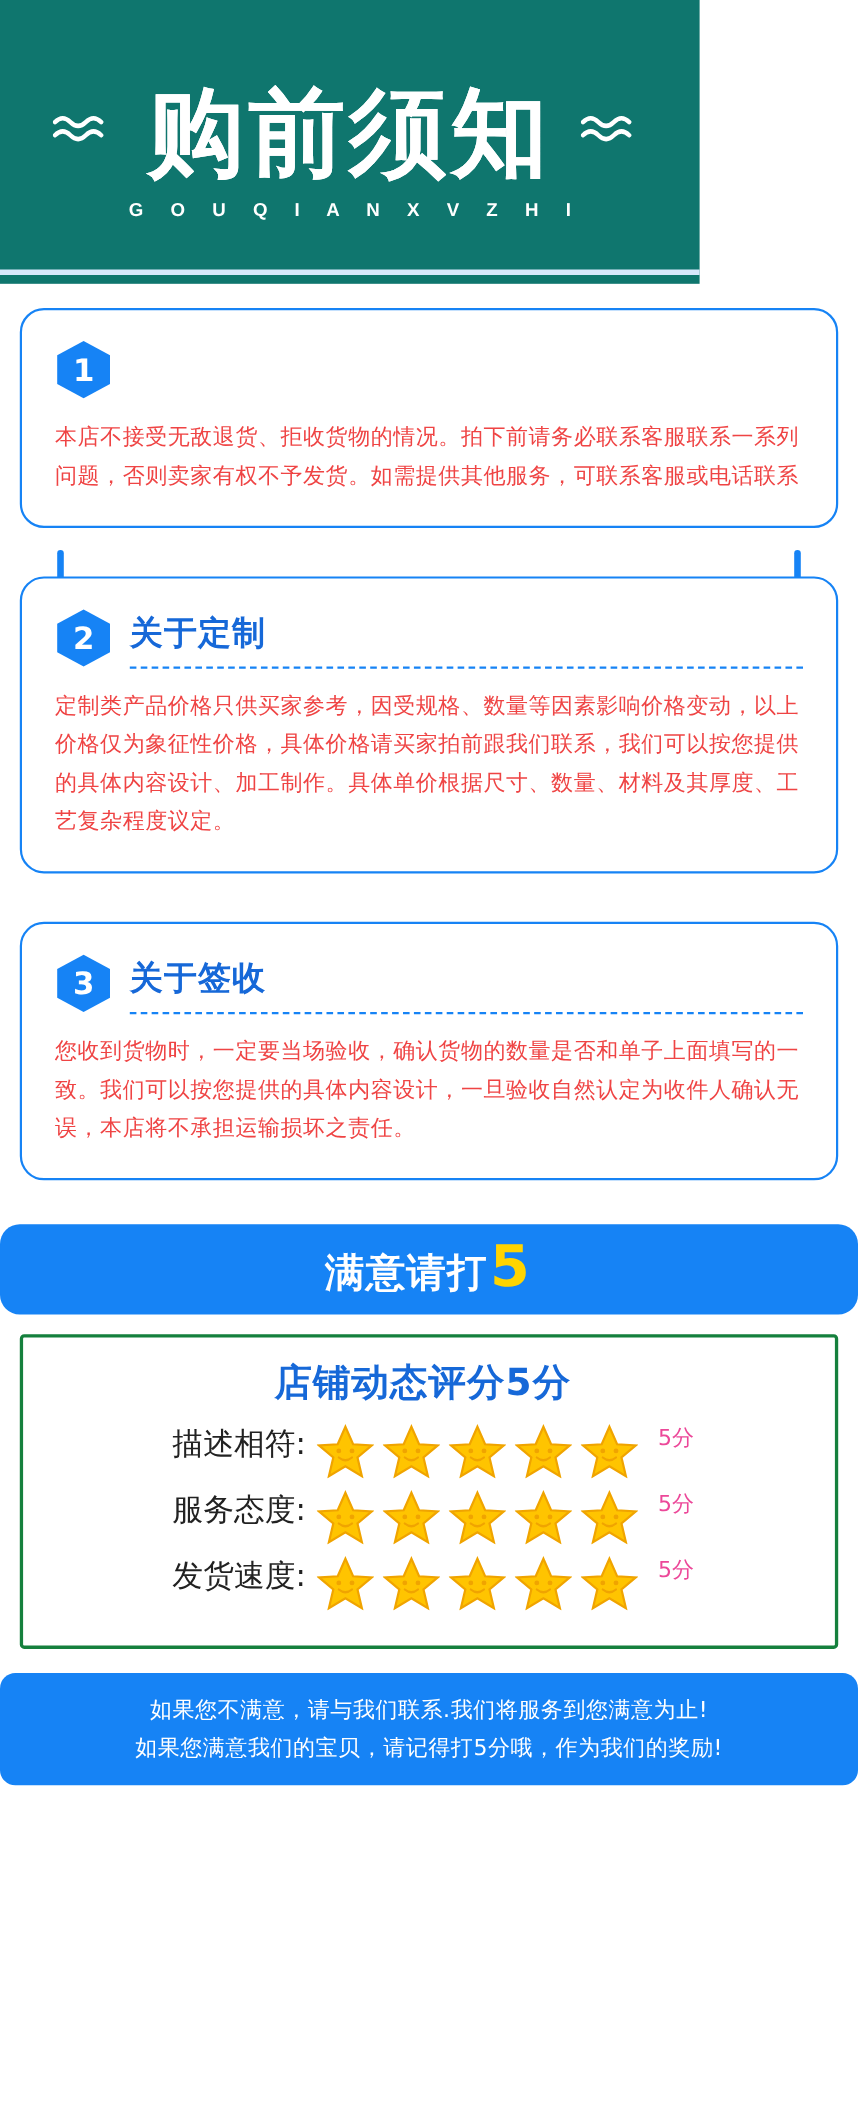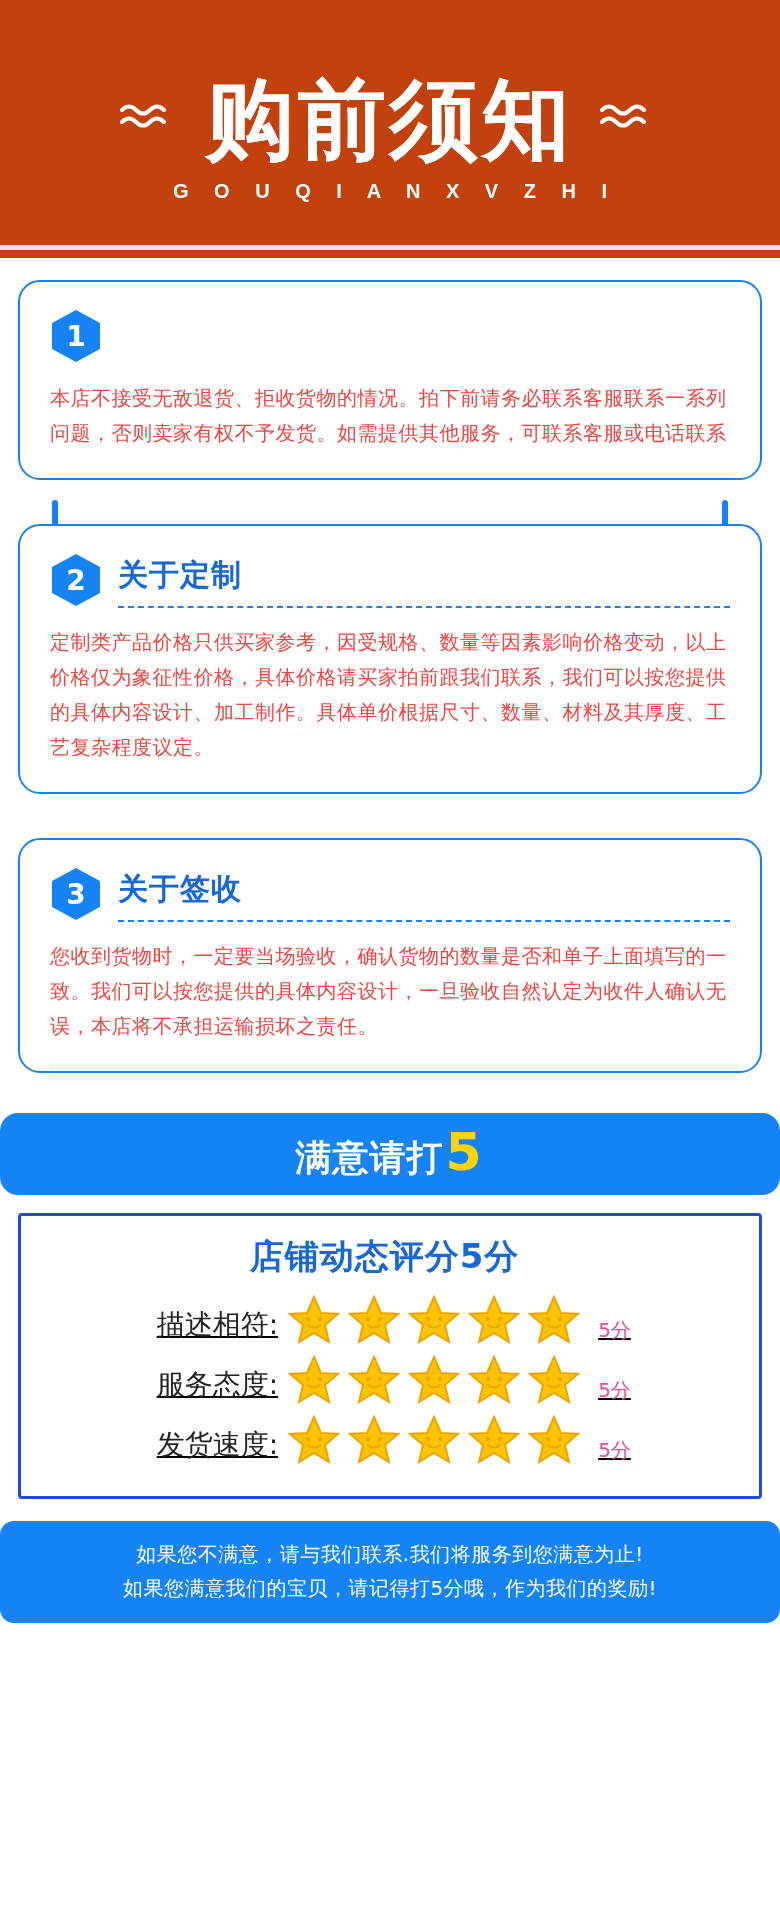--- a/index.html
+++ b/index.html
@@ -16,23 +16,23 @@
     position: relative;
     width: 780px;
     min-height: 1920px;
     background: #ffffff;
     overflow: hidden;
   }
 
   
   .header {
     position: relative;
-    width: 780px;
+    width: 636px;
     height: 258px;
-    background: #c2410c;
+    background: #0f766e;
     box-sizing: border-box;
   }
   .header-inner {
     position: relative;
     height: 100%;
     display: flex;
     flex-direction: column;
     align-items: center;
     justify-content: center;
     padding-top: 10px;
@@ -53,21 +53,21 @@
     font-family: "DejaVu Sans", sans-serif;
     font-size: 88px;
     line-height: 1;
     font-weight: bold;
     color: #ffffff;
     letter-spacing: 4px;
     text-shadow: 0 0 0 #fff;
   }
   .header-sub {
     margin-top: 16px;
-    font-size: 20px;
+    font-size: 17px;
     letter-spacing: 10px;
     color: #ffffff;
     font-weight: bold;
     text-indent: 10px;
   }
   .header-bottom-rule {
     position: absolute;
     left: 0;
     right: 0;
     bottom: 8px;
@@ -176,40 +176,39 @@
     color: #ffd400;
     font-size: 52px;
     font-weight: bold;
     padding: 0 2px;
     line-height: 1;
   }
 
   
   .rating-box {
     margin: 18px 18px 0 18px;
-    border: 3px solid #1d4ed8;
+    border: 3px solid #15803d;
     border-radius: 4px;
     padding: 18px 11px 22px 0;
   }
   .rating-title {
     text-align: center;
     font-size: 34px;
     font-weight: bold;
     color: #1668d8;
     font-family: "DejaVu Sans", sans-serif;
     letter-spacing: 1px;
     margin-bottom: 14px;
   }
   .rating-row {
     display: flex;
-    align-items: flex-end;
+    align-items: flex-start;
     justify-content: center;
     gap: 10px;
     margin: 10px 0;
-    text-decoration: underline;
   }
   .rating-label {
     width: 140px;
     text-align: right;
     font-size: 28px;
     color: #222222;
     font-family: "DejaVu Sans", sans-serif;
   }
   .stars {
     display: flex;

